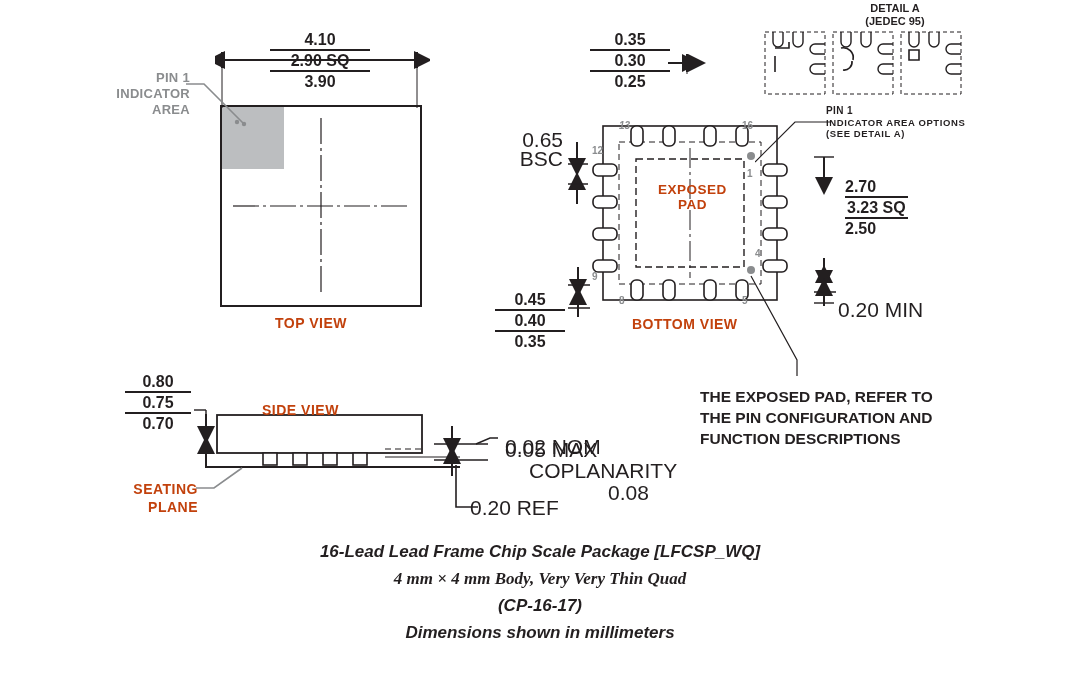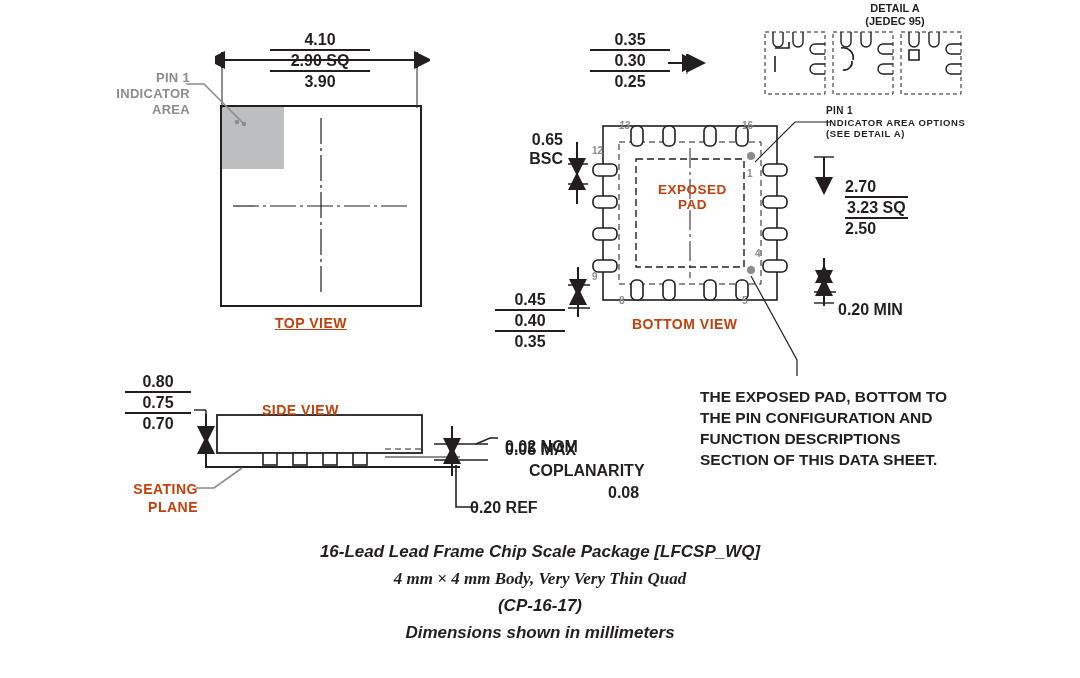--- a/index.html
+++ b/index.html
@@ -13,22 +13,22 @@
   }
   #root {
     position: relative;
     width: 1080px;
     height: 678px;
     overflow: hidden;
     background: #ffffff;
   }
   .abs { position: absolute; }
   .dim {
-    font-weight: bold;
-    font-size: 16px;
+    font-weight: normal;
+    font-size: 21px;
     line-height: 19px;
     color: #231f20;
     white-space: nowrap;
   }
   .dimstack {
     text-align: center;
     font-weight: bold;
     font-size: 16px;
     line-height: 19px;
     white-space: nowrap;
@@ -134,21 +134,21 @@
     <div>INDICATOR</div>
     <div>AREA</div>
   </div>
   <div class="abs" style="left:186px; top:78px;">
     <svg width="70" height="55" viewBox="0 0 70 55">
       <path d="M0,6 L18,6 L58,46" stroke="#8a8c8e" stroke-width="1.6" fill="none"></path>
       <circle cx="58" cy="46" r="2.2" fill="#8a8c8e"></circle>
     </svg>
   </div>
 
-  <div class="abs gray-label" style="left:275px; top:315px;text-decoration:underline;">TOP VIEW</div>
+  <div class="abs gray-label" style="left:275px; top:315px;">TOP VIEW</div>
 
   <div class="abs" style="left:585px; top:118px;">
     <svg width="210" height="192" viewBox="0 0 210 192">
 
       <rect x="18" y="8" width="174" height="174" fill="#ffffff" stroke="#231f20" stroke-width="1.6"></rect>
 
       <rect x="34" y="24" width="142" height="142" fill="none" stroke="#231f20" stroke-width="1" stroke-dasharray="6,4"></rect>
 
       <rect x="51" y="41" width="108" height="108" fill="none" stroke="#231f20" stroke-width="1.4" stroke-dasharray="7,4"></rect>
 
@@ -418,24 +418,23 @@
     </svg>
   </div>
   <div class="abs dim" style="left:470px; top:498px;">0.20 REF</div>
 
   <div class="abs" style="left:745px; top:272px;">
     <svg width="60" height="110" viewBox="0 0 60 110">
       <path d="M6,4 L52,88 L52,104" stroke="#231f20" stroke-width="1.2" fill="none"></path>
     </svg>
   </div>
   <div class="abs" style="left:700px; top:386px;">
-    <div class="note">THE EXPOSED PAD, BOTTOM TO</div>
+    <div class="note">THE EXPOSED PAD, REFER TO</div>
     <div class="note">THE PIN CONFIGURATION AND</div>
     <div class="note">FUNCTION DESCRIPTIONS</div>
-    <div class="note">SECTION OF THIS DATA SHEET.</div>
   </div>
 
   <div class="abs" style="left:0; top:538px; width:1080px; text-align:center;">
     <div class="caption-ital" style="line-height:27px;">16-Lead Lead Frame Chip Scale Package [LFCSP_WQ]</div>
     <div class="caption-ital" style="line-height:27px;font-family:Liberation Serif, serif;">4 mm × 4 mm Body, Very Very Thin Quad</div>
     <div class="caption-ital" style="line-height:27px;">(CP-16-17)</div>
     <div class="caption-ital" style="line-height:27px;">Dimensions shown in millimeters</div>
   </div>
 
 </div>

